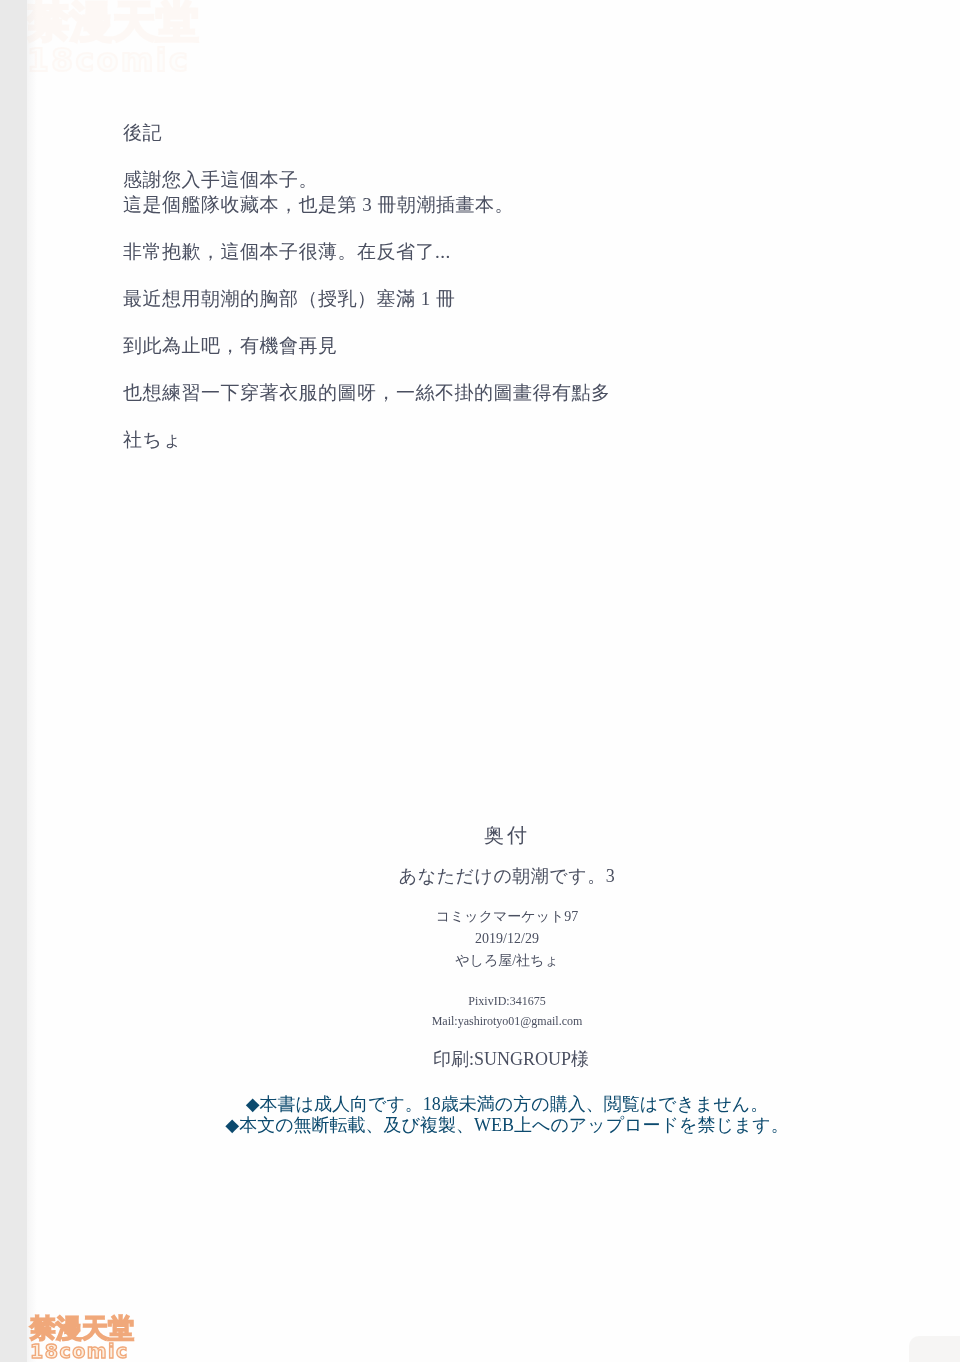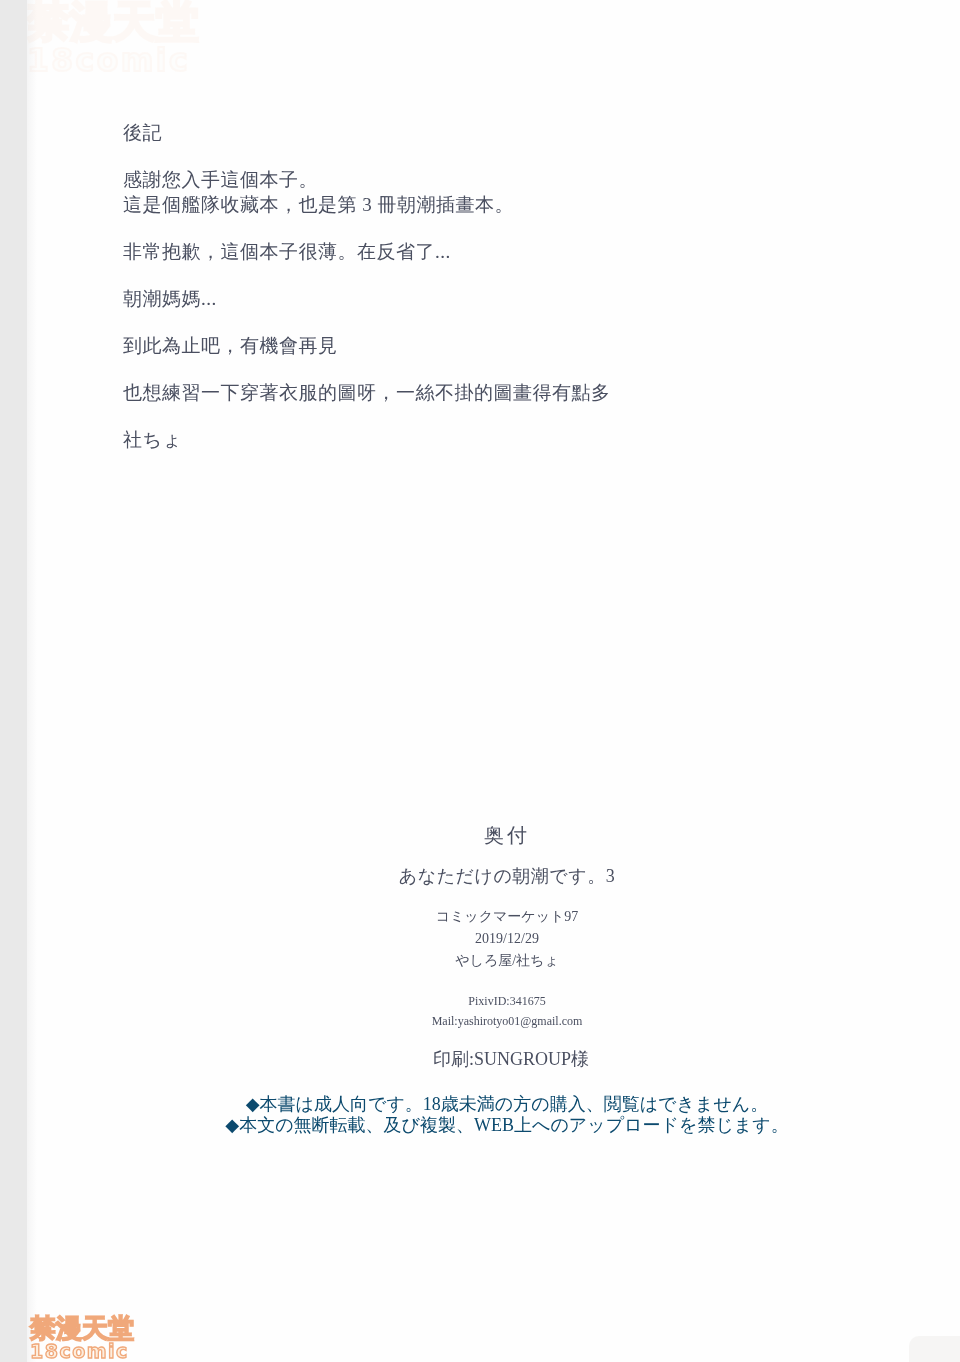--- a/index.html
+++ b/index.html
@@ -119,21 +119,21 @@
     <div class="para">
       <div>感謝您入手這個本子。</div>
       <div>這是個艦隊收藏本，也是第 3 冊朝潮插畫本。</div>
     </div>
 
     <div class="para">
       <div>非常抱歉，這個本子很薄。在反省了...</div>
     </div>
 
     <div class="para">
-      <div>朝潮媽媽...</div>
+      <div>最近想用朝潮的胸部（授乳）塞滿 1 冊</div>
     </div>
 
     <div class="para">
       <div>到此為止吧，有機會再見</div>
     </div>
 
     <div class="para">
       <div>也想練習一下穿著衣服的圖呀，一絲不掛的圖畫得有點多</div>
     </div>
 

